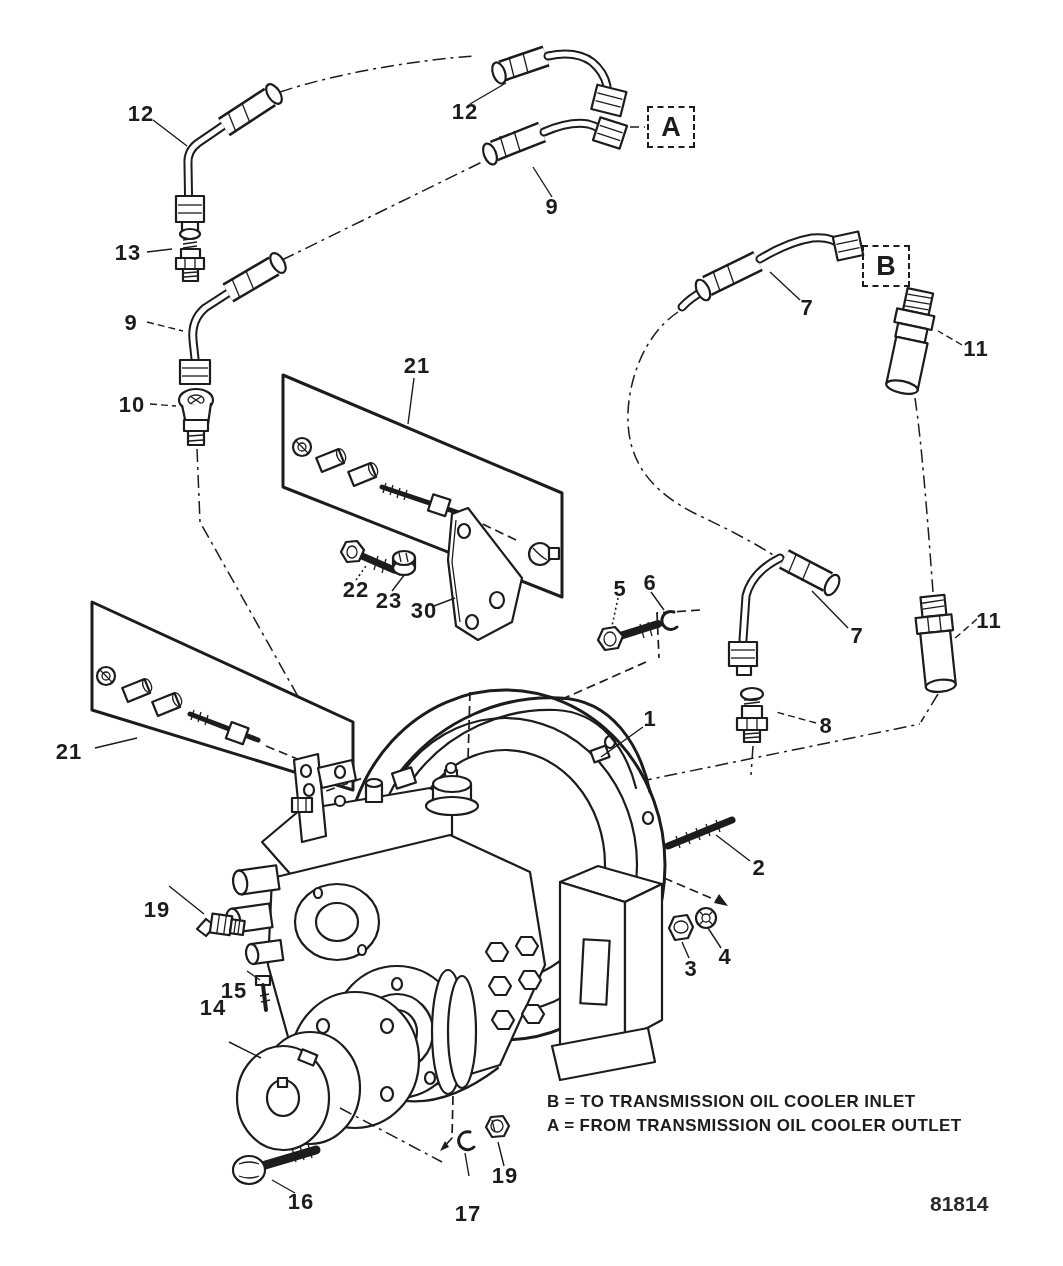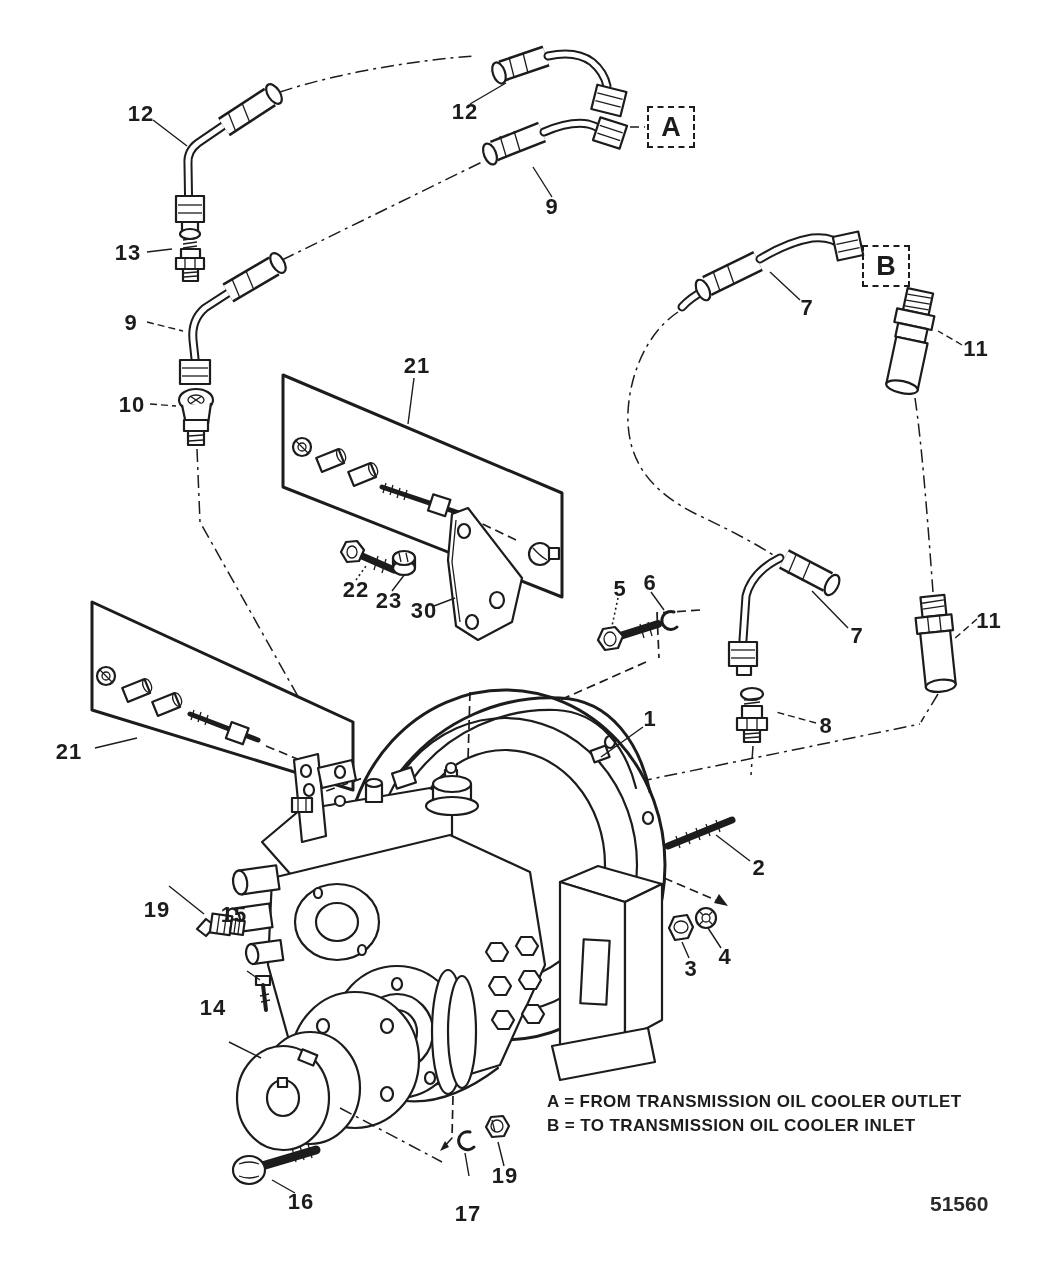--- a/index.html
+++ b/index.html
@@ -508,26 +508,26 @@
   <div class="callout" style="left:650px;top:583px">6</div>
   <div class="callout" style="left:857px;top:636px">7</div>
   <div class="callout" style="left:989px;top:621px">11</div>
   <div class="callout" style="left:69px;top:752px">21</div>
   <div class="callout" style="left:650px;top:719px">1</div>
   <div class="callout" style="left:826px;top:726px">8</div>
   <div class="callout" style="left:759px;top:868px">2</div>
   <div class="callout" style="left:157px;top:910px">19</div>
   <div class="callout" style="left:691px;top:969px">3</div>
   <div class="callout" style="left:725px;top:957px">4</div>
-  <div class="callout" style="left:234px;top:915px">15</div>
+  <div class="callout" style="left:234px;top:991px">15</div>
   <div class="callout" style="left:213px;top:1008px">14</div>
   <div class="callout" style="left:301px;top:1202px">16</div>
   <div class="callout" style="left:468px;top:1214px">17</div>
   <div class="callout" style="left:505px;top:1176px">19</div>
 
   <div class="legend">
+    <div>B = TO TRANSMISSION OIL COOLER INLET</div>
     <div>A = FROM TRANSMISSION OIL COOLER OUTLET</div>
-    <div>B = TO TRANSMISSION OIL COOLER INLET</div>
   </div>
 
-  <div class="fignum">51560</div>
+  <div class="fignum">81814</div>
 
 </div>
 
 </body></html>

